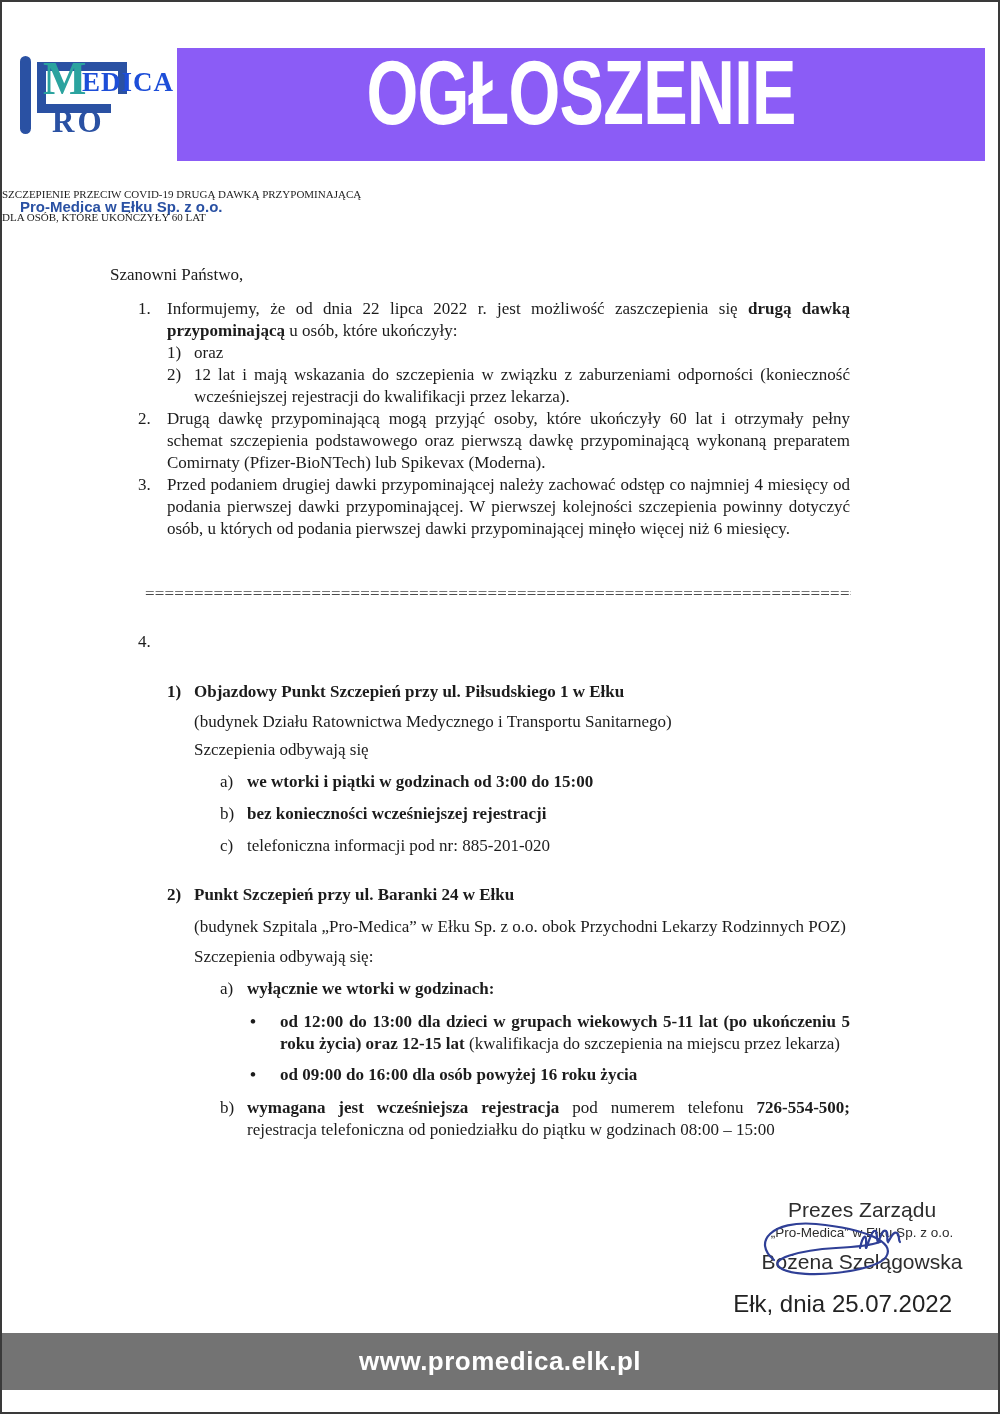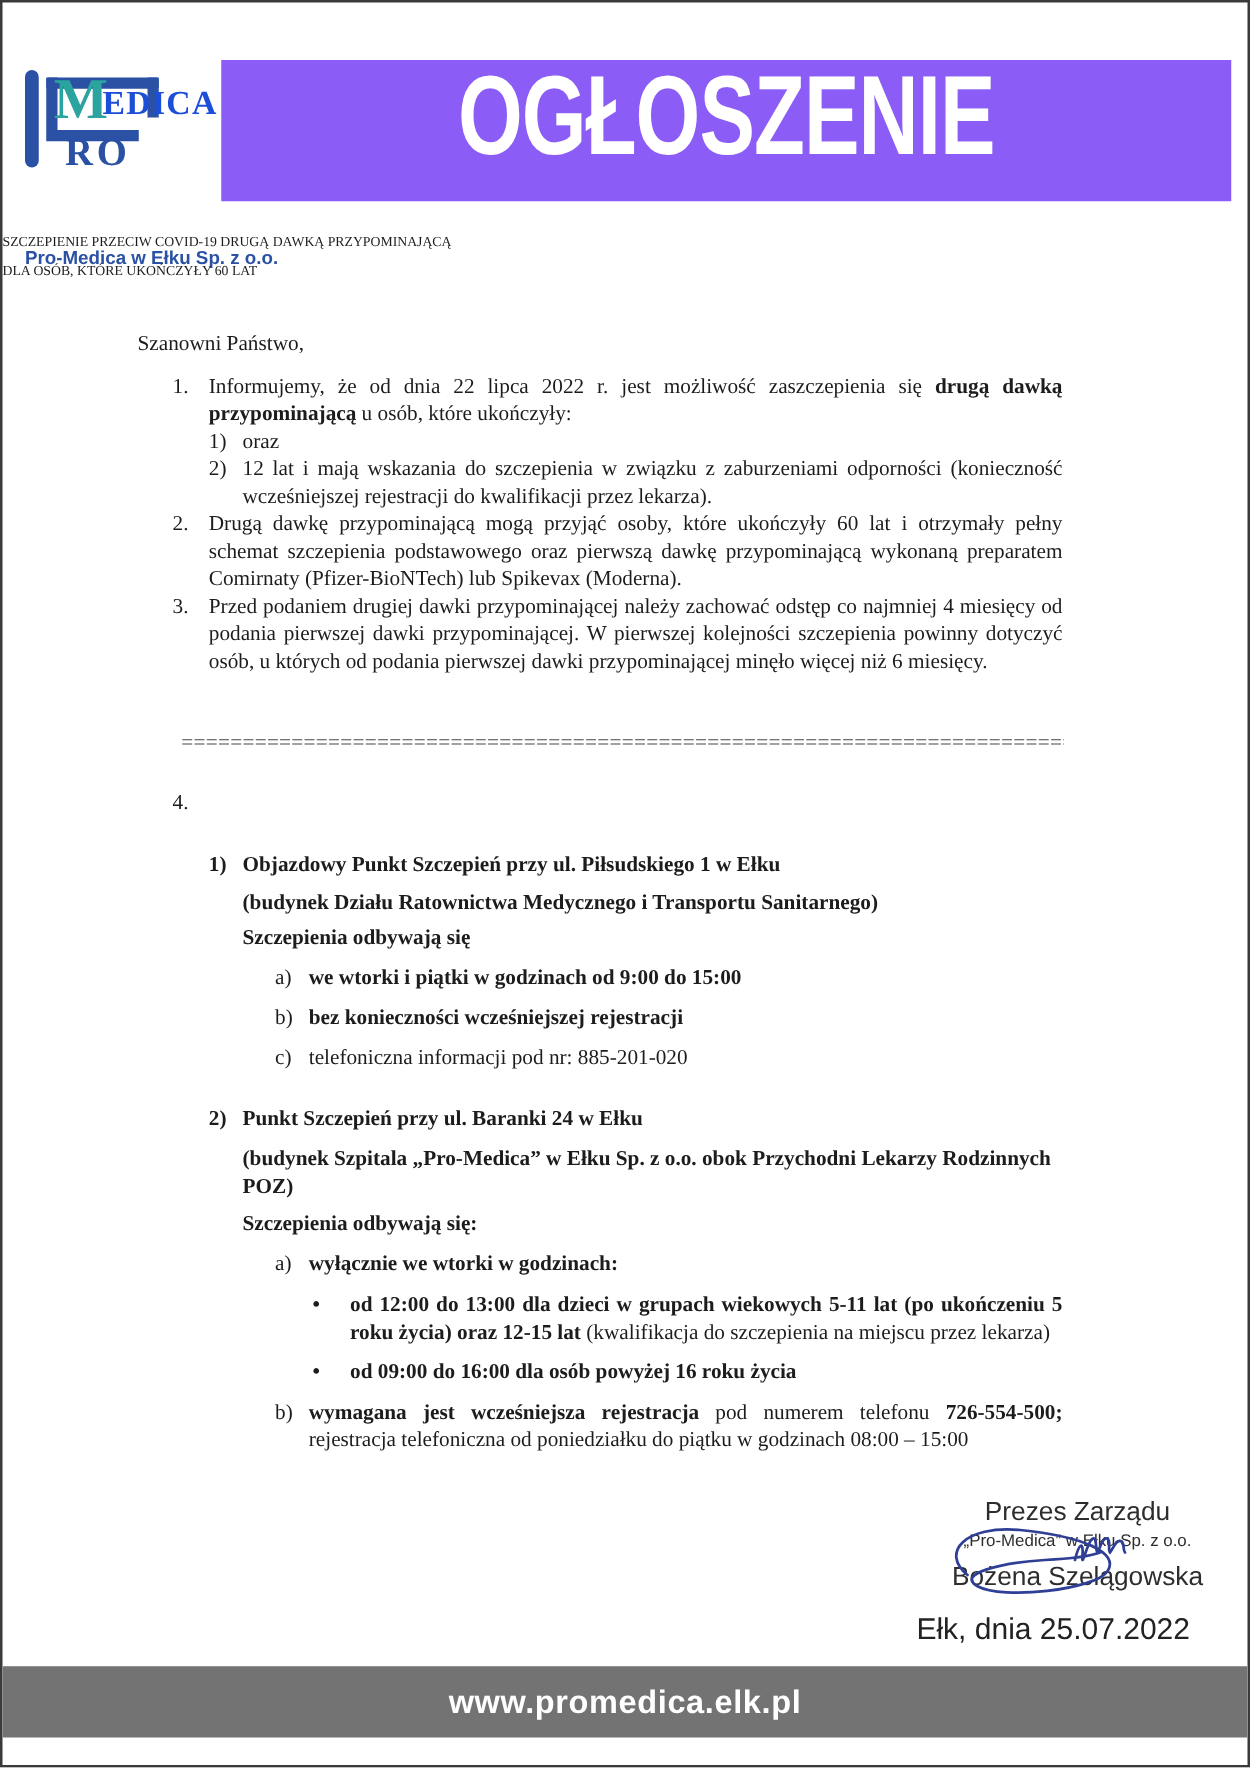--- a/index.html
+++ b/index.html
@@ -33,21 +33,21 @@
   .item>.num{position:absolute;left:28px;top:0;}
   .sub{position:relative;padding-left:27px;text-align:justify;}
   .sub>.slabel{position:absolute;left:0;top:0;}
   .separator{position:absolute;left:143px;top:581px;width:706px;overflow:hidden;white-space:nowrap;font-size:17px;line-height:22px;color:#4a4a4a;letter-spacing:0.2px;}
   .item4wrap{position:absolute;left:108px;top:629px;width:740px;font-size:17px;line-height:22px;}
   .point{position:absolute;width:683px;font-size:17px;line-height:22px;}
   .point1{left:165px;top:679px;}
   .point2{left:165px;top:882px;}
   .p-head{position:relative;padding-left:27px;font-weight:bold;}
   .p-head>.slabel{position:absolute;left:0;top:0;}
-  .p-row{position:relative;padding-left:27px;font-weight:bold;}
+  .p-row{position:relative;padding-left:27px;}
   .p-item{position:relative;padding-left:80px;text-align:justify;}
   .p-item>.albl{position:absolute;left:53px;top:0;}
   .bullet{position:relative;padding-left:113px;text-align:justify;}
   .bullet>.bglyph{position:absolute;left:83px;top:0;font-weight:bold;}
   .mt8{margin-top:8px;} .mt6{margin-top:6px;} .mt10{margin-top:10px;} .mt11{margin-top:11px;} .mt9{margin-top:9px;}
   .bold{font-weight:bold;}
   
   .sig{position:absolute;left:752px;top:1196px;width:216px;text-align:center;font-family:"Liberation Sans",sans-serif;color:#2d2d2d;}
   .sig-role{font-size:21px;line-height:24px;}
   .sig-co{font-size:13.5px;line-height:16px;margin-top:3px;white-space:nowrap;}
@@ -121,21 +121,21 @@
 
   <div class="point point1">
     <div class="p-head">
       <span class="slabel">1)</span>
       <span>Objazdowy Punkt Szczepień przy ul. Piłsudskiego 1 w Ełku</span>
     </div>
     <div class="p-row mt8">(budynek Działu Ratownictwa Medycznego i Transportu Sanitarnego)</div>
     <div class="p-row mt6">Szczepienia odbywają się</div>
     <div class="p-item mt10">
       <span class="albl">a)</span>
-      <span class="bold">we wtorki i piątki w godzinach od 9:00 do 15:00</span>
+      <span class="bold">we wtorki i piątki w godzinach od 3:00 do 15:00</span>
     </div>
     <div class="p-item mt10">
       <span class="albl">b)</span>
       <span class="bold">bez konieczności wcześniejszej rejestracji</span>
     </div>
     <div class="p-item mt10">
       <span class="albl">c)</span>
       <span>telefoniczna informacji pod nr: 885-201-020</span>
     </div>
   </div>

